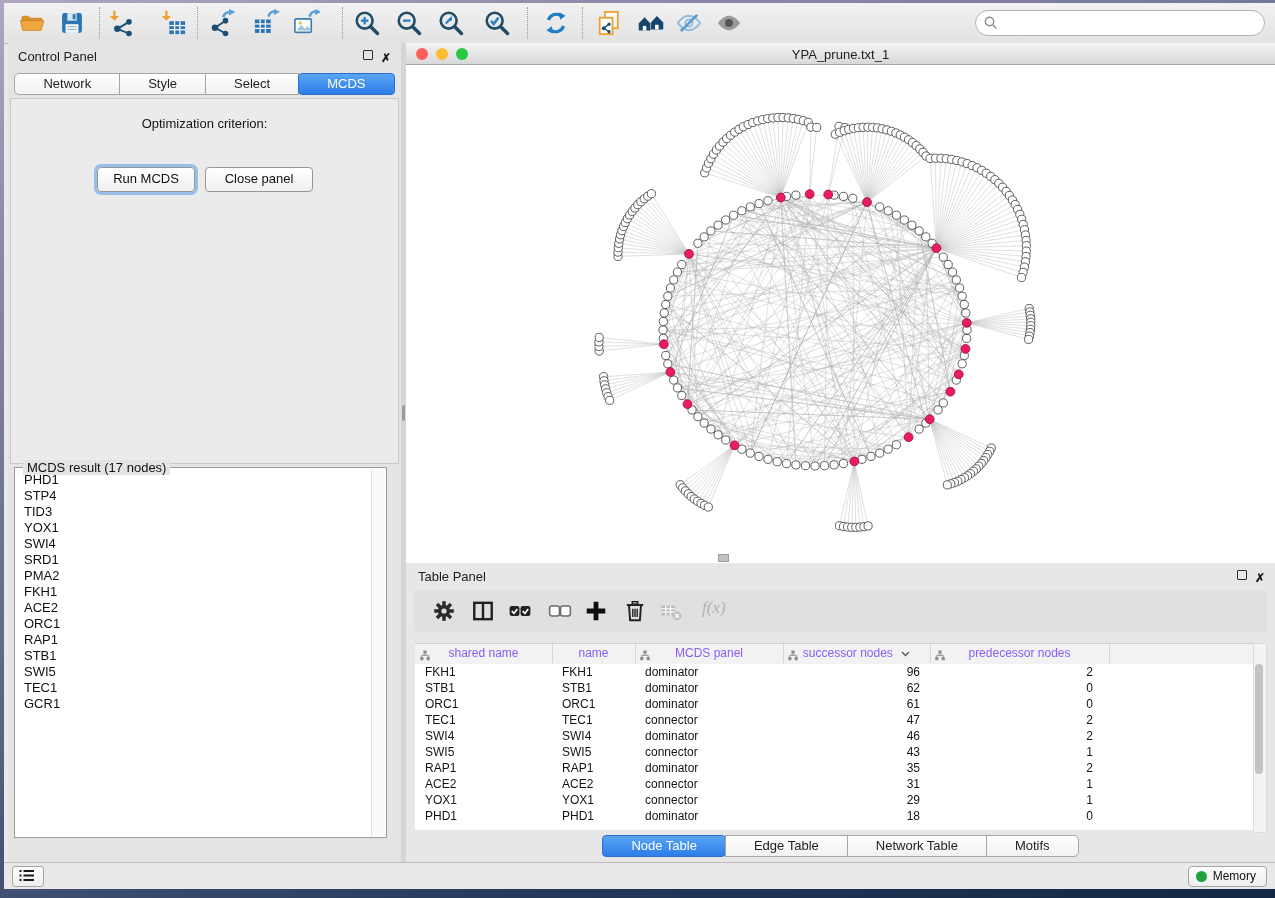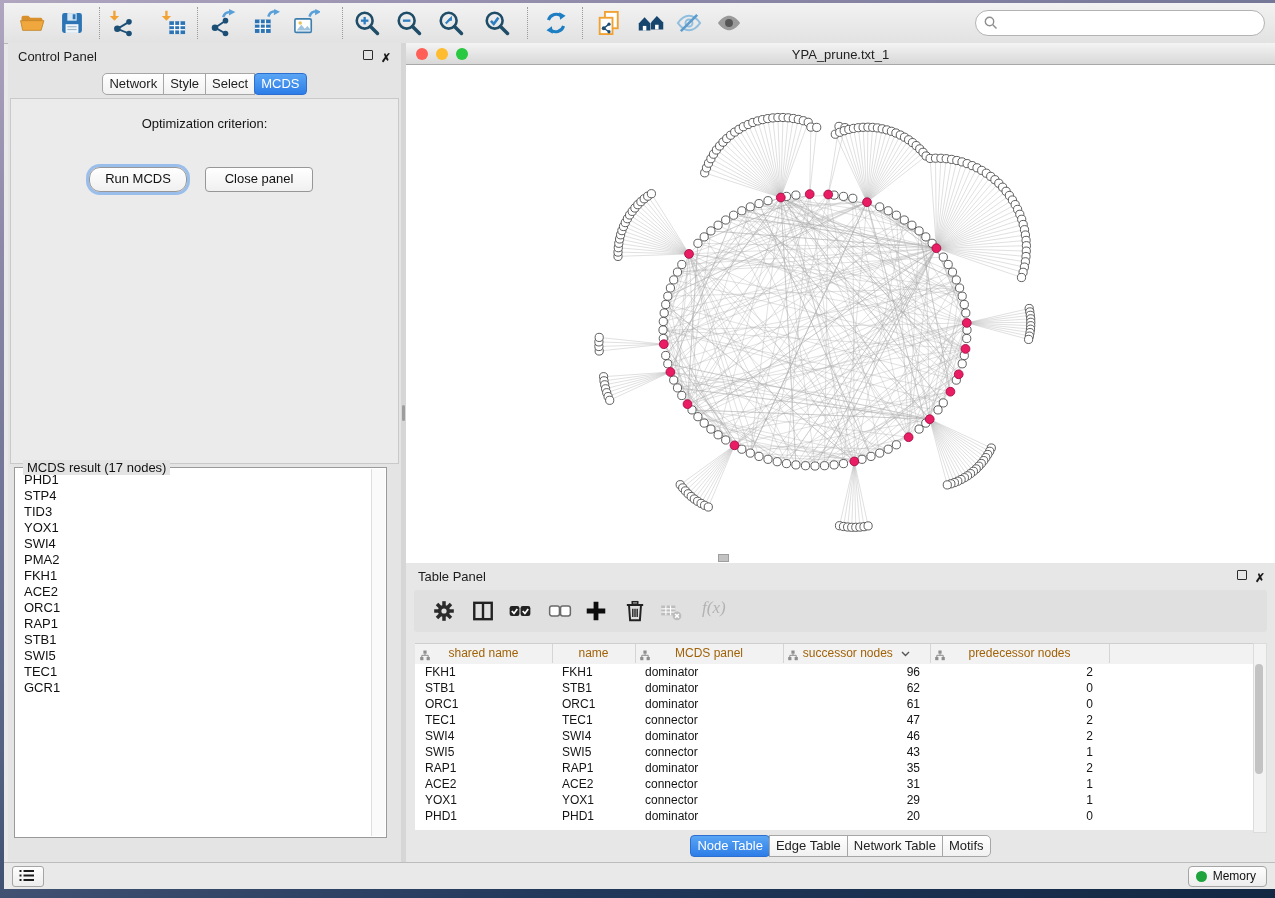--- a/index.html
+++ b/index.html
@@ -15,34 +15,34 @@
   .searchbox svg{position:absolute;left:7px;top:4px;width:16px;height:16px;}
   .searchbox input{position:absolute;left:28px;top:2px;width:250px;height:18px;border:none;outline:none;font:12px "Liberation Sans",sans-serif;background:transparent;}
   
   .cpanel{position:absolute;left:4px;top:40px;width:393px;height:819px;background:#e4e4e4;}
   .ptitle{position:absolute;left:0;top:0;width:100%;height:24px;font-size:13px;color:#1c1c1c;}
   .ptitle .txt{position:absolute;left:10px;top:6px;}
   .wbtn{position:absolute;top:7px;width:10px;height:10px;cursor:pointer;}
   .float-glyph{display:block;width:8px;height:8px;border:1.5px solid #2c2c2c;border-radius:1px;}
   .close-glyph{font-size:12px;font-weight:bold;color:#1a1a1a;line-height:10px;}
   .tabbar{position:absolute;left:0;top:30px;width:100%;height:22px;text-align:center;}
-  .seg{display:inline-block;height:20px;line-height:20px;padding:0 6px;font-size:13px;color:#222;background:linear-gradient(#ffffff,#f1f1f1);border:1px solid #a6a6a6;margin-left:-1px;cursor:pointer;}
+  .seg{display:inline-block;height:20px;line-height:20px;padding:0 28px;font-size:13px;color:#222;background:linear-gradient(#ffffff,#f1f1f1);border:1px solid #a6a6a6;margin-left:-1px;cursor:pointer;}
   .seg.first{border-radius:5px 0 0 5px;margin-left:0;}
   .seg.last{border-radius:0 5px 5px 0;}
   .seg.active{background:linear-gradient(#59a5f4,#2d7de8);border-color:#2d6fd0;color:#fff;border-radius:4px;}
   .cp-box{position:absolute;left:2px;top:55px;width:387px;height:364px;background:#ebebeb;border:1px solid #c9c9c9;}
   .opt-label{position:absolute;left:0;top:17px;width:100%;text-align:center;font-size:13px;color:#141414;}
   .opt-select{position:absolute;left:36px;top:36px;width:310px;height:23px;background:#fff;border:1px solid #a9a9a9;border-radius:4px;cursor:pointer;}
   .opt-select .val{position:absolute;left:9px;top:4px;font-size:13px;color:#111;}
   .stepper{position:absolute;right:2px;top:2px;width:19px;height:17px;border-radius:3px;background:linear-gradient(#6aaaf5,#2f6fe2);}
   .stepper .up,.stepper .dn{position:absolute;left:5px;width:0;height:0;border-left:4.5px solid transparent;border-right:4.5px solid transparent;}
   .stepper .up{top:3px;border-bottom:4.5px solid #fff;}
   .stepper .dn{bottom:3px;border-top:4.5px solid #fff;}
   .cp-btn{position:absolute;top:68px;height:23px;background:linear-gradient(#ffffff,#f0f0f0);border:1px solid #979797;border-radius:4px;font-size:13px;color:#111;text-align:center;line-height:21px;cursor:pointer;}
-  .btn-run{left:78px;width:96px;box-shadow:0 0 0 3px rgba(100,160,235,.6);border-radius:11px;}
+  .btn-run{left:86px;width:96px;box-shadow:0 0 0 3px rgba(100,160,235,.6);}
   .btn-close{left:194px;width:106px;}
   .result-box{position:absolute;left:6px;top:424px;width:371px;height:369px;background:#fff;border:1px solid #9a9a9a;}
   .result-legend{position:absolute;left:8px;top:-8px;background:#e4e4e4;padding:0 4px;font-size:13px;color:#111;}
   .result-list{position:absolute;left:1px;top:4px;width:352px;height:360px;overflow:hidden;}
   .result-item{font-size:13px;color:#101010;line-height:16px;padding-left:8px;}
   .result-scroll{position:absolute;right:1px;top:1px;bottom:1px;width:13px;background:#fafafa;border-left:1px solid #dedede;}
   
   .vsplit{position:absolute;left:397px;top:40px;width:5px;height:819px;background:#d6d6d6;}
   .vgrip{position:absolute;left:1px;top:362px;width:3px;height:16px;background:#9d9d9d;border-radius:2px;}
   
@@ -52,21 +52,21 @@
   .net-title{position:absolute;left:0;top:4px;width:100%;text-align:center;font-size:13px;color:#222;}
   .net-canvas{position:absolute;left:0;top:22px;width:869px;height:498px;background:#fff;}
   .hgrip{position:absolute;left:312px;bottom:1px;width:9px;height:6px;background:#c2c2c2;border:1px solid #9e9e9e;}
   
   .tpanel{position:absolute;left:402px;top:560px;width:869px;height:299px;background:#e7e7e7;}
   .tp-toolbar{position:absolute;left:8px;top:27px;width:853px;height:42px;background:#e0e0e0;border-radius:3px;}
   .tti{position:absolute;top:9px;width:24px;height:24px;}
   .tti svg{width:24px;height:24px;}
   .fx{position:absolute;top:8px;font:italic 17px "Liberation Serif",serif;color:#b2b2b2;}
   .thead{position:absolute;left:9px;top:80px;width:840px;height:20px;background:#f2f2f2;border-top:1px solid #cfcfcf;border-bottom:1px solid #bdbdbd;}
-  .hcell{position:absolute;top:0;height:19px;border-right:1px solid #d5d5d5;font-size:12px;color:#a16207;text-align:center;line-height:19px;}
+  .hcell{position:absolute;top:0;height:19px;border-right:1px solid #d5d5d5;font-size:12px;color:#8b5cf6;text-align:center;line-height:19px;}
   .hicon{position:absolute;left:5px;top:4px;}
   .tbody{position:absolute;left:9px;top:101px;width:840px;height:166px;background:#fff;}
   .trow{position:relative;height:16px;cursor:default;}
   .trow span{position:absolute;top:0;height:16px;font-size:12px;color:#141414;line-height:16px;}
   .c0{left:0;width:137px;padding-left:10px;}
   .c1{left:137px;width:83px;padding-left:10px;}
   .c2{left:220px;width:148px;padding-left:10px;}
   .c3{left:368px;width:137px;text-align:right;padding-right:10px;}
   .c4{left:515px;width:163px;text-align:right;padding-right:8px;}
   .tscroll{position:absolute;right:8px;top:80px;width:12px;height:188px;background:#f3f3f3;border:1px solid #dcdcdc;}
@@ -253,20 +253,21 @@
       <div class="cp-btn btn-close">Close panel</div>
     </div>
     <div class="result-box">
       <span class="result-legend">MCDS result (17 nodes)</span>
       <div class="result-list">
           <div class="result-item">PHD1</div>
           <div class="result-item">STP4</div>
           <div class="result-item">TID3</div>
           <div class="result-item">YOX1</div>
           <div class="result-item">SWI4</div>
+          <div class="result-item">SRD1</div>
           <div class="result-item">PMA2</div>
           <div class="result-item">FKH1</div>
           <div class="result-item">ACE2</div>
           <div class="result-item">ORC1</div>
           <div class="result-item">RAP1</div>
           <div class="result-item">STB1</div>
           <div class="result-item">SWI5</div>
           <div class="result-item">TEC1</div>
           <div class="result-item">GCR1</div>
         </div>
@@ -1171,21 +1172,21 @@
           <span class="c0">YOX1</span>
           <span class="c1">YOX1</span>
           <span class="c2">connector</span>
           <span class="c3">29</span>
           <span class="c4">1</span>
         </div>
         <div class="trow">
           <span class="c0">PHD1</span>
           <span class="c1">PHD1</span>
           <span class="c2">dominator</span>
-          <span class="c3">20</span>
+          <span class="c3">18</span>
           <span class="c4">0</span>
         </div>
       </div>
     <div class="tscroll">
         <div class="tthumb"></div>
       </div>
     <div class="tp-tabs">
       <span class="seg first active">Node Table</span><span class="seg">Edge Table</span><span class="seg">Network Table</span><span class="seg last">Motifs</span>
     </div>
   </div>

